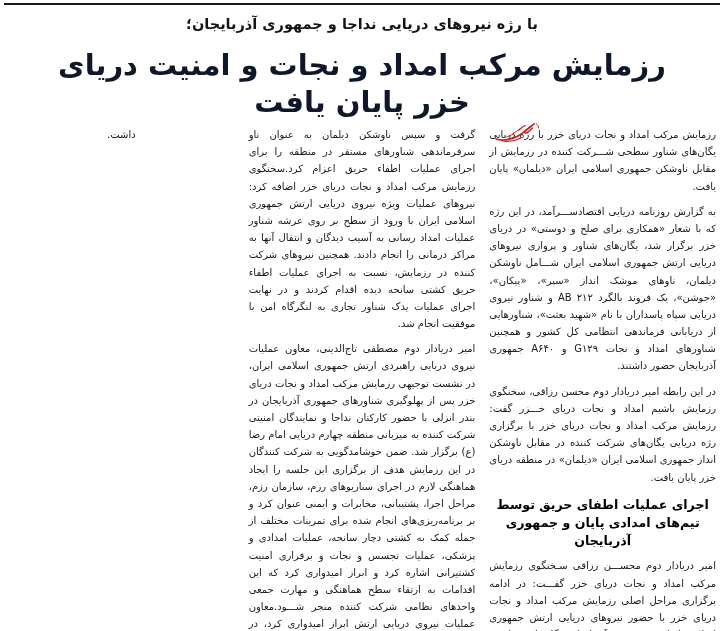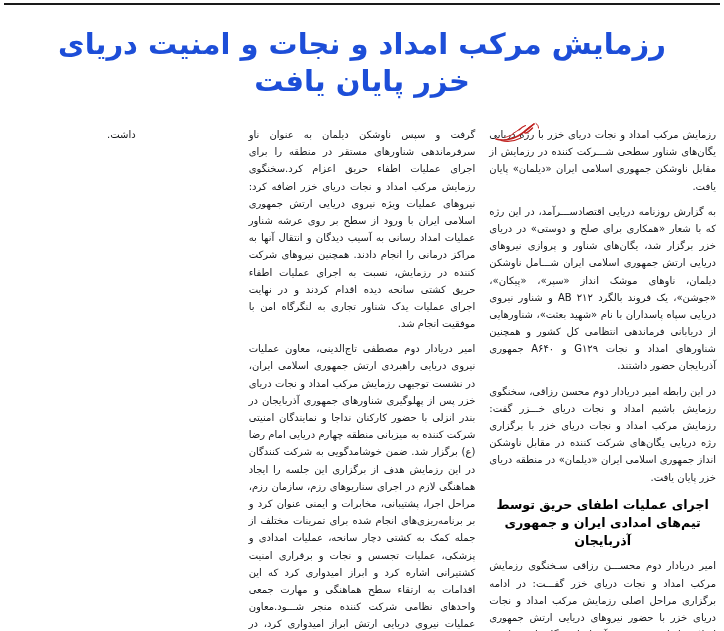--- a/index.html
+++ b/index.html
@@ -52,21 +52,21 @@
     letter-spacing: -0.2px;
     color: #141414;
     direction: rtl;
     margin: 0 0 6px 0;
     font-family: "DejaVu Sans", "Liberation Sans", sans-serif;
   }
   .headline {
     font-size: 29px;
     line-height: 1.28;
     font-weight: 900;
-    color: #1d4ed8;
+    color: #0f172a;
     direction: rtl;
     margin: 12px;
     letter-spacing: -0.6px;
     font-family: "DejaVu Sans", "Liberation Sans", sans-serif;
   }
 
   
   .columns {
     position: absolute;
     top: 118px;
@@ -133,20 +133,21 @@
   }
 </style>
 </head>
 <body>
 
 <div class="page">
 
   <div class="top-rule"></div>
 
   <div class="masthead">
+    <p class="kicker">با رژه نیروهای دریایی نداجا و جمهوری آذربایجان؛</p>
     <h1 class="headline">رزمایش مرکب امداد و نجات و امنیت دریای خزر پایان یافت</h1>
   </div>
 
   <div class="columns">
 
     <div class="col first">
 
       <div class="stamp">
         <svg viewBox="0 0 48 26" xmlns="http://www.w3.org/2000/svg" aria-hidden="true">
           <g fill="none" stroke="#c0211f" stroke-linecap="round" stroke-linejoin="round">
@@ -158,21 +159,21 @@
             <path d="M43 3.5 C44.5 4.5, 45.5 6, 45.5 8" stroke-width="1.0"></path>
             <path d="M12 17.5 C15 16.5, 18 15.5, 20.5 14" stroke-width="0.9"></path>
           </g>
         </svg>
       </div>
 
       <p class="body-text lead has-stamp">رزمایش مرکب امداد و نجات دریای خزر با رژه دریایی یگان‌های شناور سطحی شـــرکت کننده در رزمایش از مقابل ناوشکن جمهوری اسلامی ایران «دیلمان» پایان یافت.</p>
       <p class="body-text">به گزارش روزنامه دریایی اقتصادســـرآمد، در این رژه که با شعار «همکاری برای صلح و دوستی» در دریای خزر برگزار شد، یگان‌های شناور و پروازی نیروهای دریایی ارتش جمهوری اسلامی ایران شـــامل ناوشکن دیلمان، ناوهای موشک انداز «سپر»، «پیکان»، «جوشن»، یک فروند بالگرد ۲۱۲ AB و شناور نیروی دریایی سپاه پاسداران با نام «شهید بعثت»، شناورهایی از دریابانی فرماندهی انتظامی کل کشور و همچنین شناورهای امداد و نجات G۱۲۹ و A۶۴۰ جمهوری آذربایجان حضور داشتند.</p>
       <p class="body-text">در این رابطه امیر دریادار دوم محسن رزاقی، سخنگوی رزمایش باشیم امداد و نجات دریای خـــزر گفت: رزمایش مرکب امداد و نجات دریای خزر با برگزاری رژه دریایی یگان‌های شرکت کننده در مقابل ناوشکن انداز جمهوری اسلامی ایران «دیلمان» در منطقه دریای خزر پایان یافت.</p>
 
-      <h2 class="subhead">اجرای عملیات اطفای حریق توسط تیم‌های امدادی ایران و جمهوری آذربایجان</h2>
+      <h2 class="subhead">اجرای عملیات اطفای حریق توسط تیم‌های امدادی پایان و جمهوری آذربایجان</h2>
 
       <p class="body-text">امیر دریادار دوم محســـن رزاقی سـخنگوی رزمایش مرکب امداد و نجات دریای خزر گفـــت: در ادامه برگزاری مراحل اصلی رزمایش مرکب امداد و نجات دریای خزر با حضور نیروهای دریایی ارتش جمهوری اسلامی ایران و جمهوری آذربایجان، یگان‌های شناور و پروازی دو کشور براساس سناریوی از پیش تعیین شده عملیات اطفاء حریق و نجات کارکنان آسیب دیده و رفع صدمات ایجاد شده در شناور تجاری را انجام دادند.وی افزود: در این مرحله از رزمایش پس از ارسال پیام اضطراری کشتی دچار حریق شده، ابتدا منطقه عملیات توسط بالگردهای نیروی دریایی ارتش مورد شناسایی و جستجو قرار</p>
     </div>
 
     <div class="col">
       <p class="body-text">گرفت و سپس ناوشکن دیلمان به عنوان ناو سرفرماندهی شناورهای مستقر در منطقه را برای اجرای عملیات اطفاء حریق اعزام کرد.سخنگوی رزمایش مرکب امداد و نجات دریای خزر اضافه کرد: نیروهای عملیات ویژه نیروی دریایی ارتش جمهوری اسلامی ایران با ورود از سطح بر روی عرشه شناور عملیات امداد رسانی به آسیب دیدگان و انتقال آنها به مراکز درمانی را انجام دادند. همچنین نیروهای شرکت کننده در رزمایش، نسبت به اجرای عملیات اطفاء حریق کشتی سانحه دیده اقدام کردند و در نهایت اجرای عملیات یدک شناور تجاری به لنگرگاه امن با موفقیت انجام شد.</p>
       <p class="body-text">امیر دریادار دوم مصطفی تاج‌الدینی، معاون عملیات نیروی دریایی راهبردی ارتش جمهوری اسلامی ایران، در نشست توجیهی رزمایش مرکب امداد و نجات دریای خزر پس از پهلوگیری شناورهای جمهوری آذربایجان در بندر انزلی با حضور کارکنان نداجا و نمایندگان امنیتی شرکت کننده به میزبانی منطقه چهارم دریایی امام رضا (ع) برگزار شد. ضمن خوشامدگویی به شرکت کنندگان در این رزمایش هدف از برگزاری این جلسه را ایجاد هماهنگی لازم در اجرای سناریوهای رزم، سازمان رزم، مراحل اجرا، پشتیبانی، مخابرات و ایمنی عنوان کرد و بر برنامه‌ریزی‌های انجام شده برای تمرینات مختلف از جمله کمک به کشتی دچار سانحه، عملیات امدادی و پزشکی، عملیات تجسس و نجات و برقراری امنیت کشتیرانی اشاره کرد و ابراز امیدواری کرد که این اقدامات به ارتقاء سطح هماهنگی و مهارت جمعی واحدهای نظامی شرکت کننده منجر شـــود.معاون عملیات نیروی دریایی ارتش ابراز امیدواری کرد، در ســال‌های آینده شاهد ارتقاء همه‌جانبه این رزمایش در تمامی ابعاد باشیم و برگزاری بیشتر این تمرینات باعث افزایش محسوس امنیت و ایمنی در دریای خزر شود.</p>
 
     </div>
 

